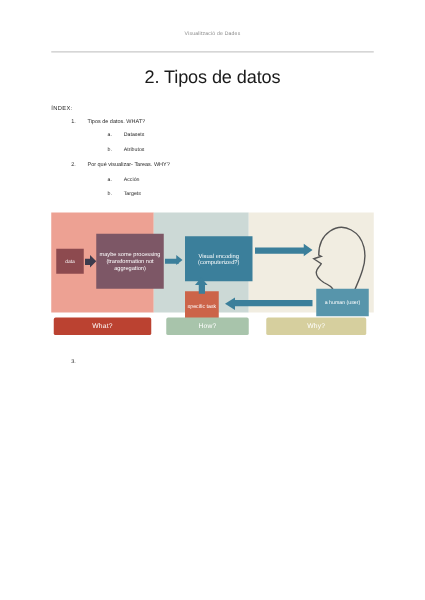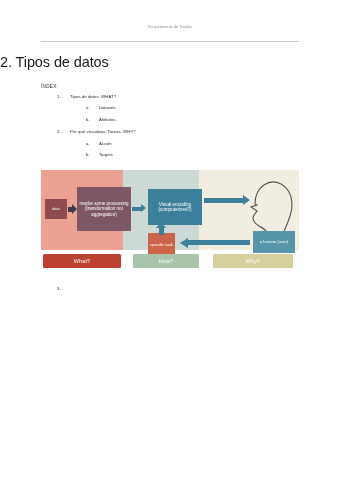--- a/index.html
+++ b/index.html
@@ -41,20 +41,21 @@
     height: 1px;
     background: #c9c9c9;
   }
 
   
   .page-title {
     position: absolute;
     top: 54px;
     left: 0;
     width: 340px;
+    text-align: center;
     font-size: 14.5px;
     font-weight: 400;
     letter-spacing: -0.1px;
     color: #1a1a1a;
   }
 
   
   .index-block {
     position: absolute;
     top: 84px;

